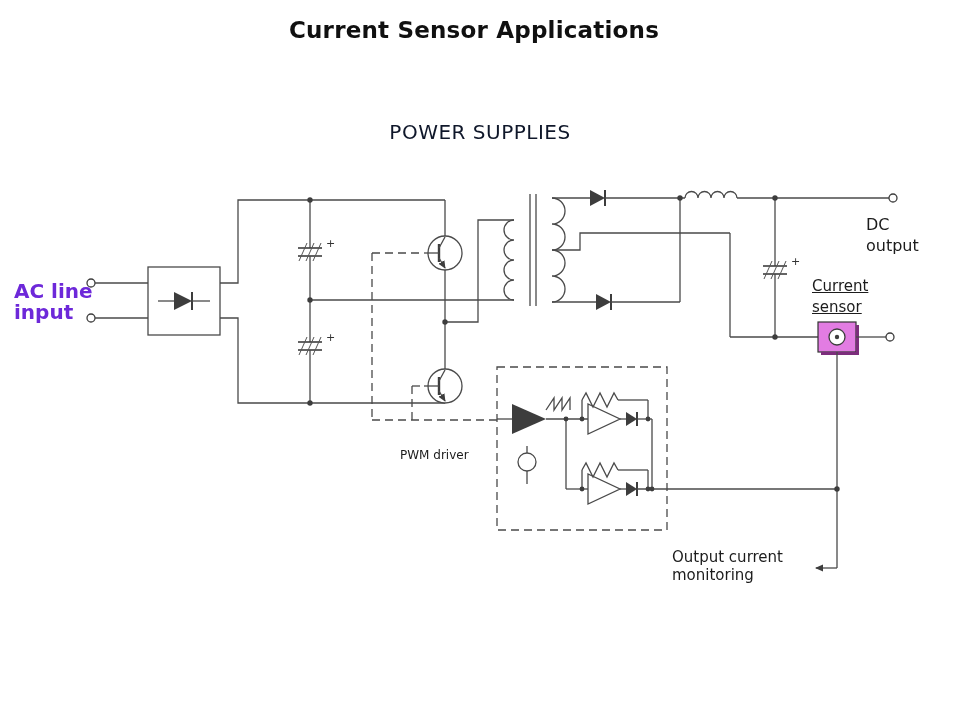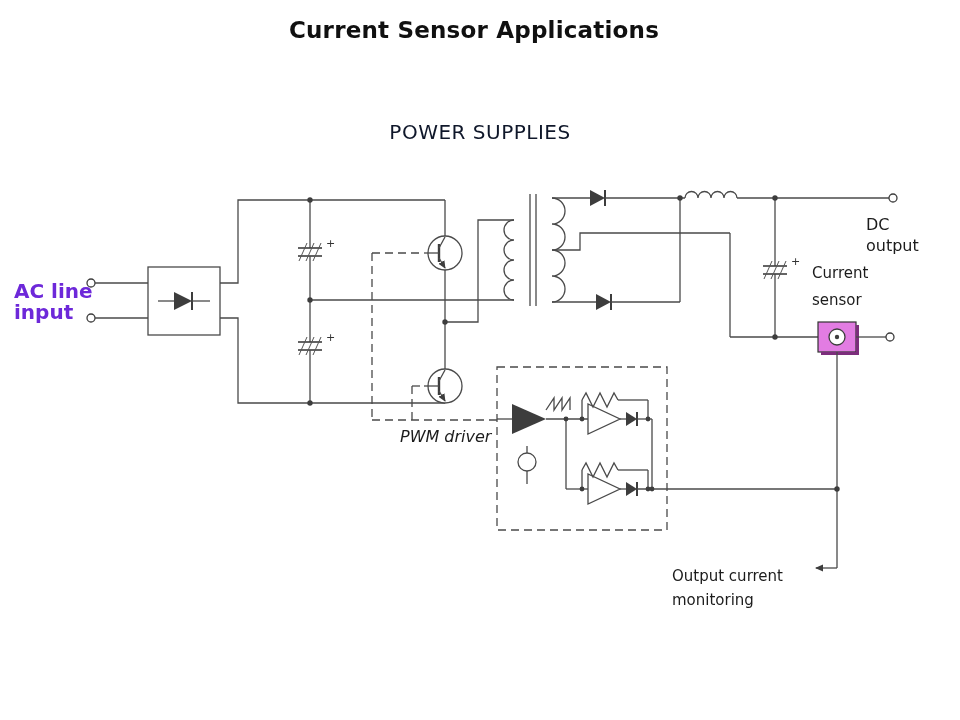--- a/index.html
+++ b/index.html
@@ -12,23 +12,23 @@
   .page-title{
     position:absolute;left:0;right:12px;top:17px;text-align:center;
     font-size:23px;font-weight:bold;color:#101010;letter-spacing:.2px;
   }
   .section-heading{
     position:absolute;left:280px;width:400px;top:120px;text-align:center;
     font-size:20px;color:#0f172a;letter-spacing:.5px;
   }
   .lbl-ac{left:14px;top:281px;font-size:20px;font-weight:bold;line-height:21px;color:#6d28d9;}
   .lbl-dc{left:866px;top:214px;font-size:16px;line-height:21px;}
-  .lbl-sensor{left:812px;top:260px;font-size:15px;line-height:27px;}
-  .lbl-pwm{left:400px;top:427px;font-size:16px;font-style:italic;}
-  .lbl-mon{left:672px;top:564px;font-size:15px;line-height:24px;}
+  .lbl-sensor{left:812px;top:276px;font-size:15px;line-height:21px;text-decoration:underline;}
+  .lbl-pwm{left:400px;top:448px;font-size:12px;}
+  .lbl-mon{left:672px;top:548px;font-size:15px;line-height:18px;}
 
   
   .wire{fill:none;stroke:#4a4a4a;stroke-width:1.3;}
   .wire-d{fill:none;stroke:#4a4a4a;stroke-width:1.3;stroke-dasharray:8 5;}
   .sym{fill:#3d3d3d;stroke:none;}
   .outline{fill:#ffffff;stroke:#4a4a4a;stroke-width:1.3;}
   .dot{fill:#3d3d3d;stroke:none;}
   .term{fill:#ffffff;stroke:#3d3d3d;stroke-width:1.3;}
   .plate{stroke:#3d3d3d;stroke-width:1.6;fill:none;}
   .hatch{stroke:#555555;stroke-width:1;fill:none;}

